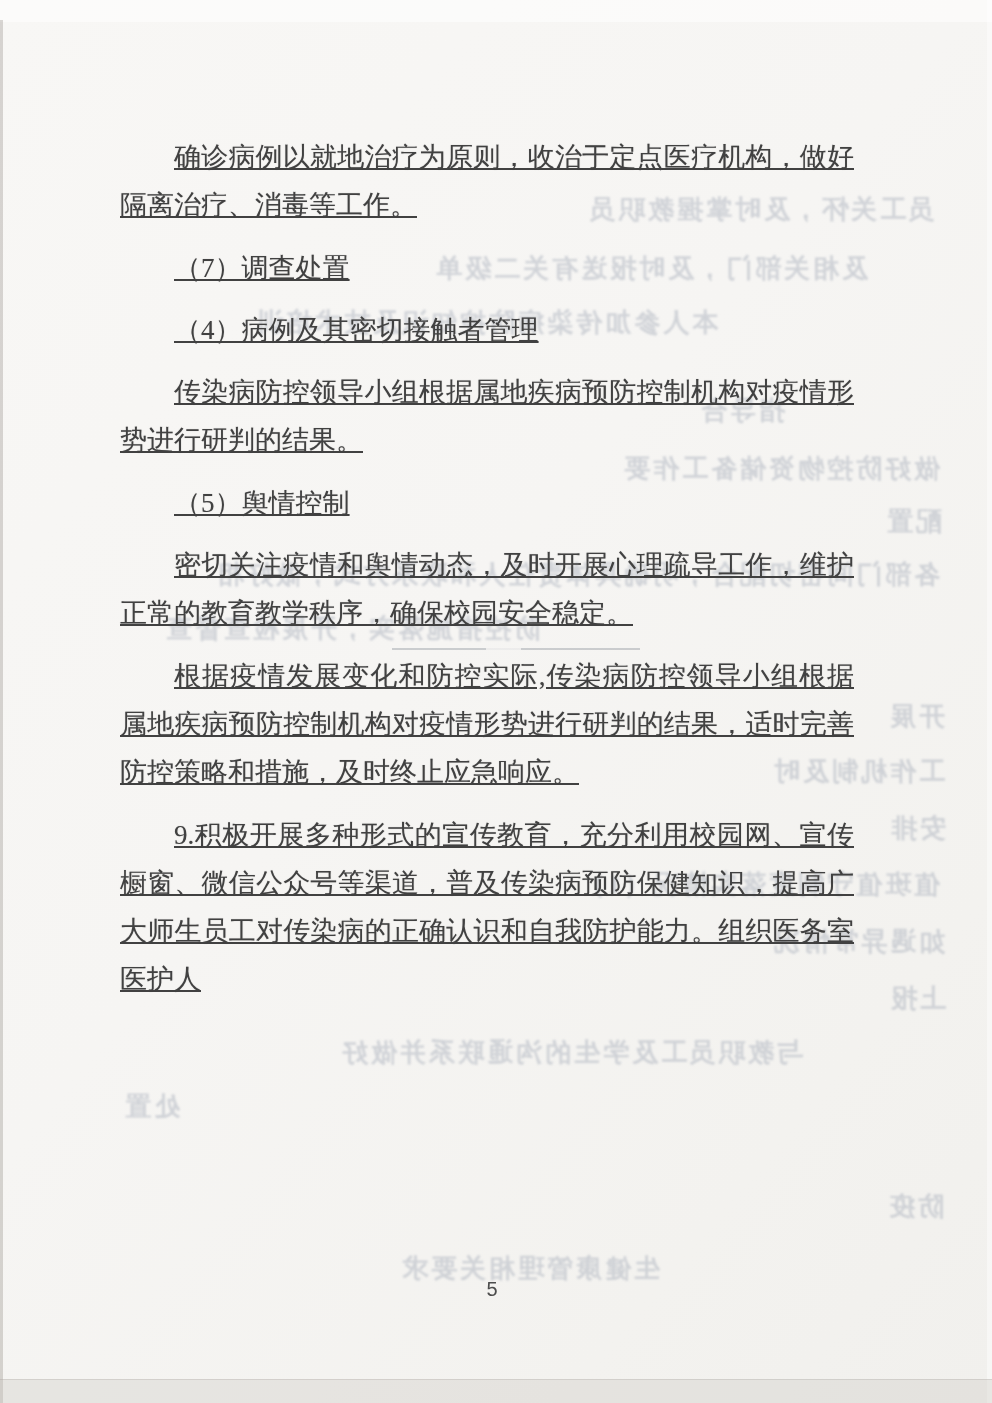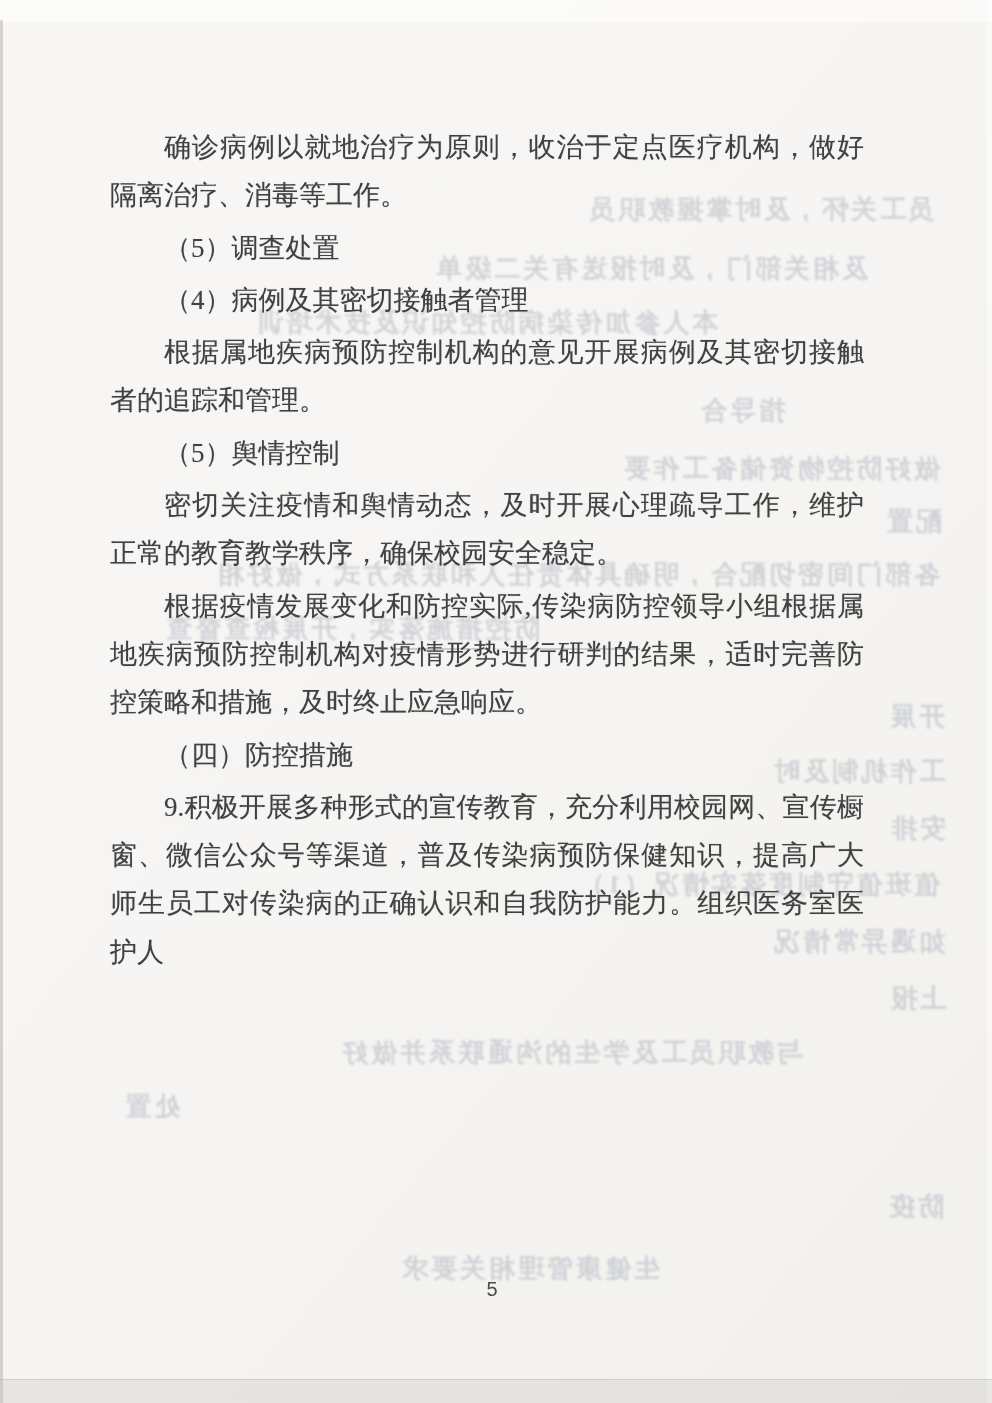--- a/index.html
+++ b/index.html
@@ -32,23 +32,24 @@
   
   .doc-body{
     position:absolute;left:106px;top:119px;width:762px;
     font-size:27px;line-height:48.3px;
     color:#414141;
     text-align:justify;
     text-shadow:0 0 1px rgba(60,60,60,0.35);
     z-index:3;
   }
   .doc-body p{
-    margin:4px;
+    margin:14px;
     text-indent:2em;
     word-break:break-all;
+    text-decoration:underline;
   }
   
   .bleed{
     position:absolute;
     transform:scaleX(-1);
     color:#aeb4bf;
     opacity:0.52;
     filter:blur(1.1px);
     font-size:26px;
     line-height:34px;
@@ -104,25 +105,24 @@
       <div class="bleed" style="top: 1036px; left: 298px; width: 505px;">与教职员工及学生的沟通联系并做好</div>
       <div class="bleed" style="top: 1090px; left: 115px; width: 65px;">处置</div>
       <div class="bleed" style="top: 1190px; left: 852px; width: 92px;">防疫</div>
       <div class="bleed" style="top: 1252px; left: 300px; width: 360px;">生健康管理相关要求</div>
     </div>
 
   <div class="faint-line" id="faint-line" style="top: 648px; left: 392px; width: 248px;"></div>
 
   <div class="doc-body" id="doc-body">
       <p>确诊病例以就地治疗为原则，收治于定点医疗机构，做好隔离治疗、消毒等工作。</p>
-      <p>（5）调查处置</p>
+      <p>（7）调查处置</p>
       <p>（4）病例及其密切接触者管理</p>
-      <p>根据属地疾病预防控制机构的意见开展病例及其密切接触者的追踪和管理。</p>
+      <p>传染病防控领导小组根据属地疾病预防控制机构对疫情形势进行研判的结果。</p>
       <p>（5）舆情控制</p>
       <p>密切关注疫情和舆情动态，及时开展心理疏导工作，维护正常的教育教学秩序，确保校园安全稳定。</p>
       <p>根据疫情发展变化和防控实际,传染病防控领导小组根据属地疾病预防控制机构对疫情形势进行研判的结果，适时完善防控策略和措施，及时终止应急响应。</p>
-      <p>（四）防控措施</p>
       <p>9.积极开展多种形式的宣传教育，充分利用校园网、宣传橱窗、微信公众号等渠道，普及传染病预防保健知识，提高广大师生员工对传染病的正确认识和自我防护能力。组织医务室医护人</p>
     </div>
 
   <div class="page-number">5</div>
 
 </div>
 
 </body></html>

